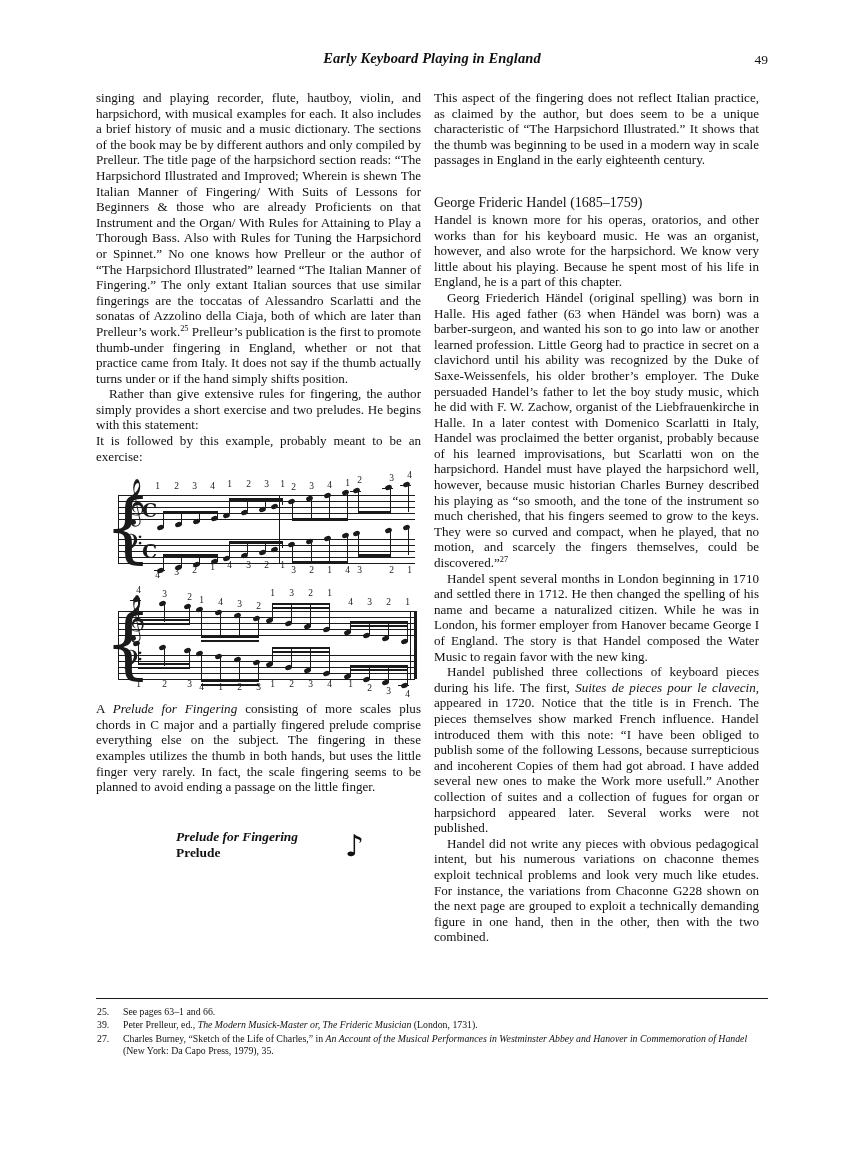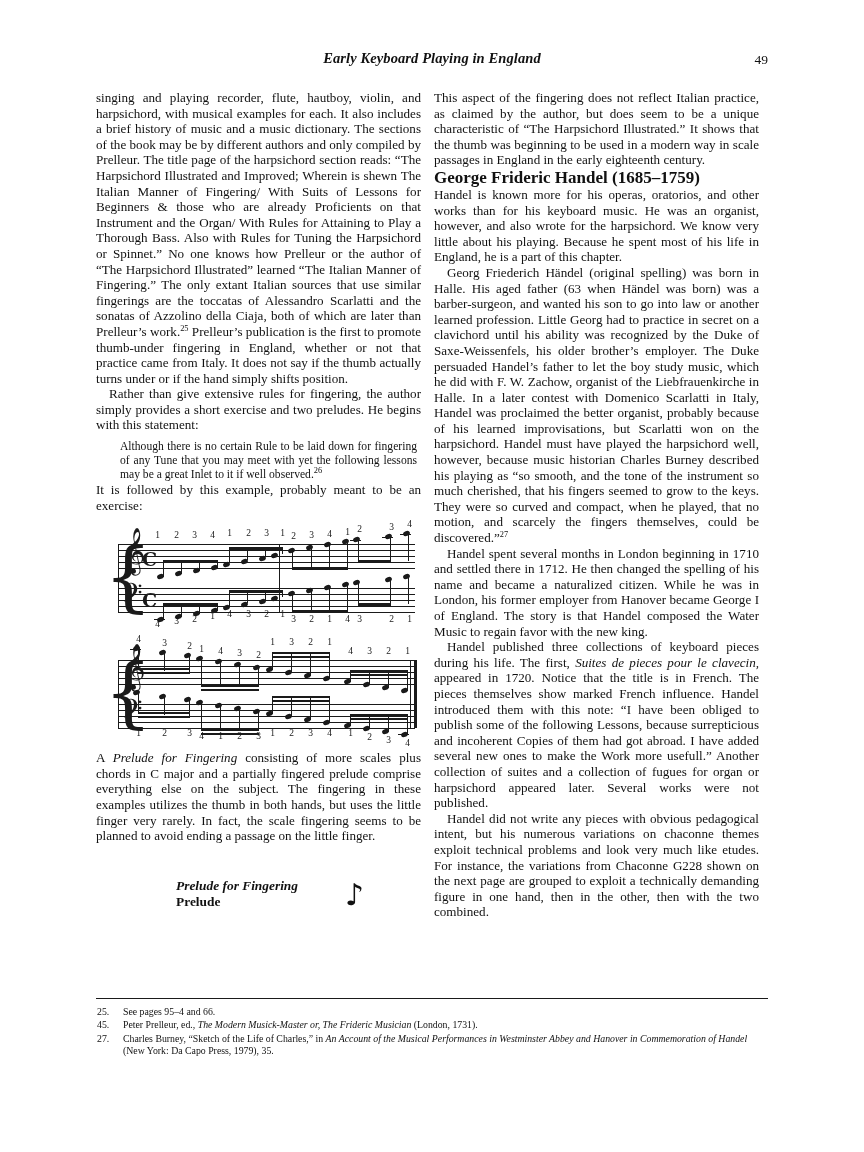--- a/index.html
+++ b/index.html
@@ -73,23 +73,23 @@
     margin: 7px 0 0 0;
     padding-left: 24px;
     padding-right: 4px;
     font-size: 11.6px;
     line-height: 14px;
     text-align: justify;
     text-indent: 0;
   }
 
   h3.subhead {
-    margin: 2px 0 1px 0;
-    font-size: 17px;
-    font-weight: bold;
+    margin: 27px 0 1px 0;
+    font-size: 14px;
+    font-weight: normal;
     line-height: 16px;
   }
 
   .sup {
     font-size: 8.4px;
     vertical-align: super;
     line-height: 0;
   }
   .it { font-style: italic; }
 
@@ -294,21 +294,20 @@
   </div>
 
   <div class="columns">
 
     <div class="col col-left">
 
       <p class="body noindent"><span>singing and playing recorder, flute, hautboy, violin, and harpsichord, with musical examples for each. It also includes a brief history of music and a music dictionary. The sections of the book may be by different authors and only compiled by Prelleur. The title page of the harpsichord section reads: “The Harpsichord Illustrated and Improved; Wherein is shewn The Italian Manner of Fingering/ With Suits of Lessons for Beginners &amp; those who are already Proficients on that Instrument and the Organ/ With Rules for Attaining to Play a Thorough Bass. Also with Rules for Tuning the Harpsichord or Spinnet.” No one knows how Prelleur or the author of “The Harpsichord Illustrated” learned “The Italian Manner of Fingering.” The only extant Italian sources that use similar fingerings are the toccatas of Alessandro Scarlatti and the sonatas of Azzolino della Ciaja, both of which are later than Prelleur’s work.</span><span class="sup">25</span><span> Prelleur’s publication is the first to promote thumb-under fingering in England, whether or not that practice came from Italy. It does not say if the thumb actually turns under or if the hand simply shifts position.</span></p>
 
       <p class="body">Rather than give extensive rules for fingering, the author simply provides a short exercise and two preludes. He begins with this statement:</p>
 
-      <p class="quote"><span>Although there is no certain Rule to be laid down for fingering of any Tune that you may meet with yet the following lessons may be a great Inlet to it if well observed.</span><span class="sup">26</span></p>
 
       <p class="body noindent gap-before">It is followed by this example, probably meant to be an exercise:</p>
 
       <div class="music-example">
 
         <div class="system">
           <div class="brace">{</div>
           <div class="barline sys"></div>
 
           <div class="staff staff-treble">
@@ -614,22 +613,22 @@
 
       <p class="body"><span>Handel published three collections of keyboard pieces during his life. The first, </span><span class="it">Suites de pieces pour le clavecin,</span><span> appeared in 1720. Notice that the title is in French. The pieces themselves show marked French influence. Handel introduced them with this note: “I have been obliged to publish some of the following Lessons, because surrepticious and incoherent Copies of them had got abroad. I have added several new ones to make the Work more usefull.” Another collection of suites and a collection of fugues for organ or harpsichord appeared later. Several works were not published.</span></p>
 
       <p class="body">Handel did not write any pieces with obvious pedagogical intent, but his numerous variations on chaconne themes exploit technical problems and look very much like etudes. For instance, the variations from Chaconne G228 shown on the next page are grouped to exploit a technically demanding figure in one hand, then in the other, then with the two combined.</p>
     </div>
   </div>
 
   <div class="footnote-rule"></div>
   <div class="footnotes">
     <p class="fn">
-      <span class="num">25.</span><span>See pages 95–4 and 66.</span><span class="it"></span><span></span>
+      <span class="num">25.</span><span>See pages 63–1 and 66.</span><span class="it"></span><span></span>
     </p>
     <p class="fn">
-      <span class="num">45.</span><span>Peter Prelleur, ed., </span><span class="it">The Modern Musick-Master or, The Frideric Musician</span><span> (London, 1731).</span>
+      <span class="num">39.</span><span>Peter Prelleur, ed., </span><span class="it">The Modern Musick-Master or, The Frideric Musician</span><span> (London, 1731).</span>
     </p>
     <p class="fn">
       <span class="num">27.</span><span>Charles Burney, “Sketch of the Life of Charles,” in </span><span class="it">An Account of the Musical Performances in Westminster Abbey and Hanover in Commemoration of Handel</span><span> (New York: Da Capo Press, 1979), 35.</span>
     </p>
   </div>
 </div>
 
 </body></html>

